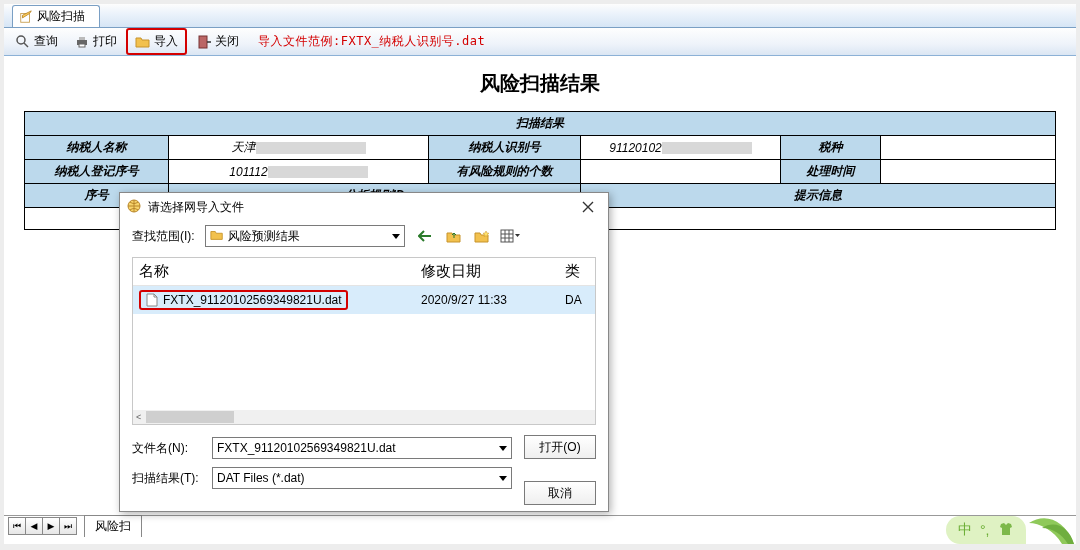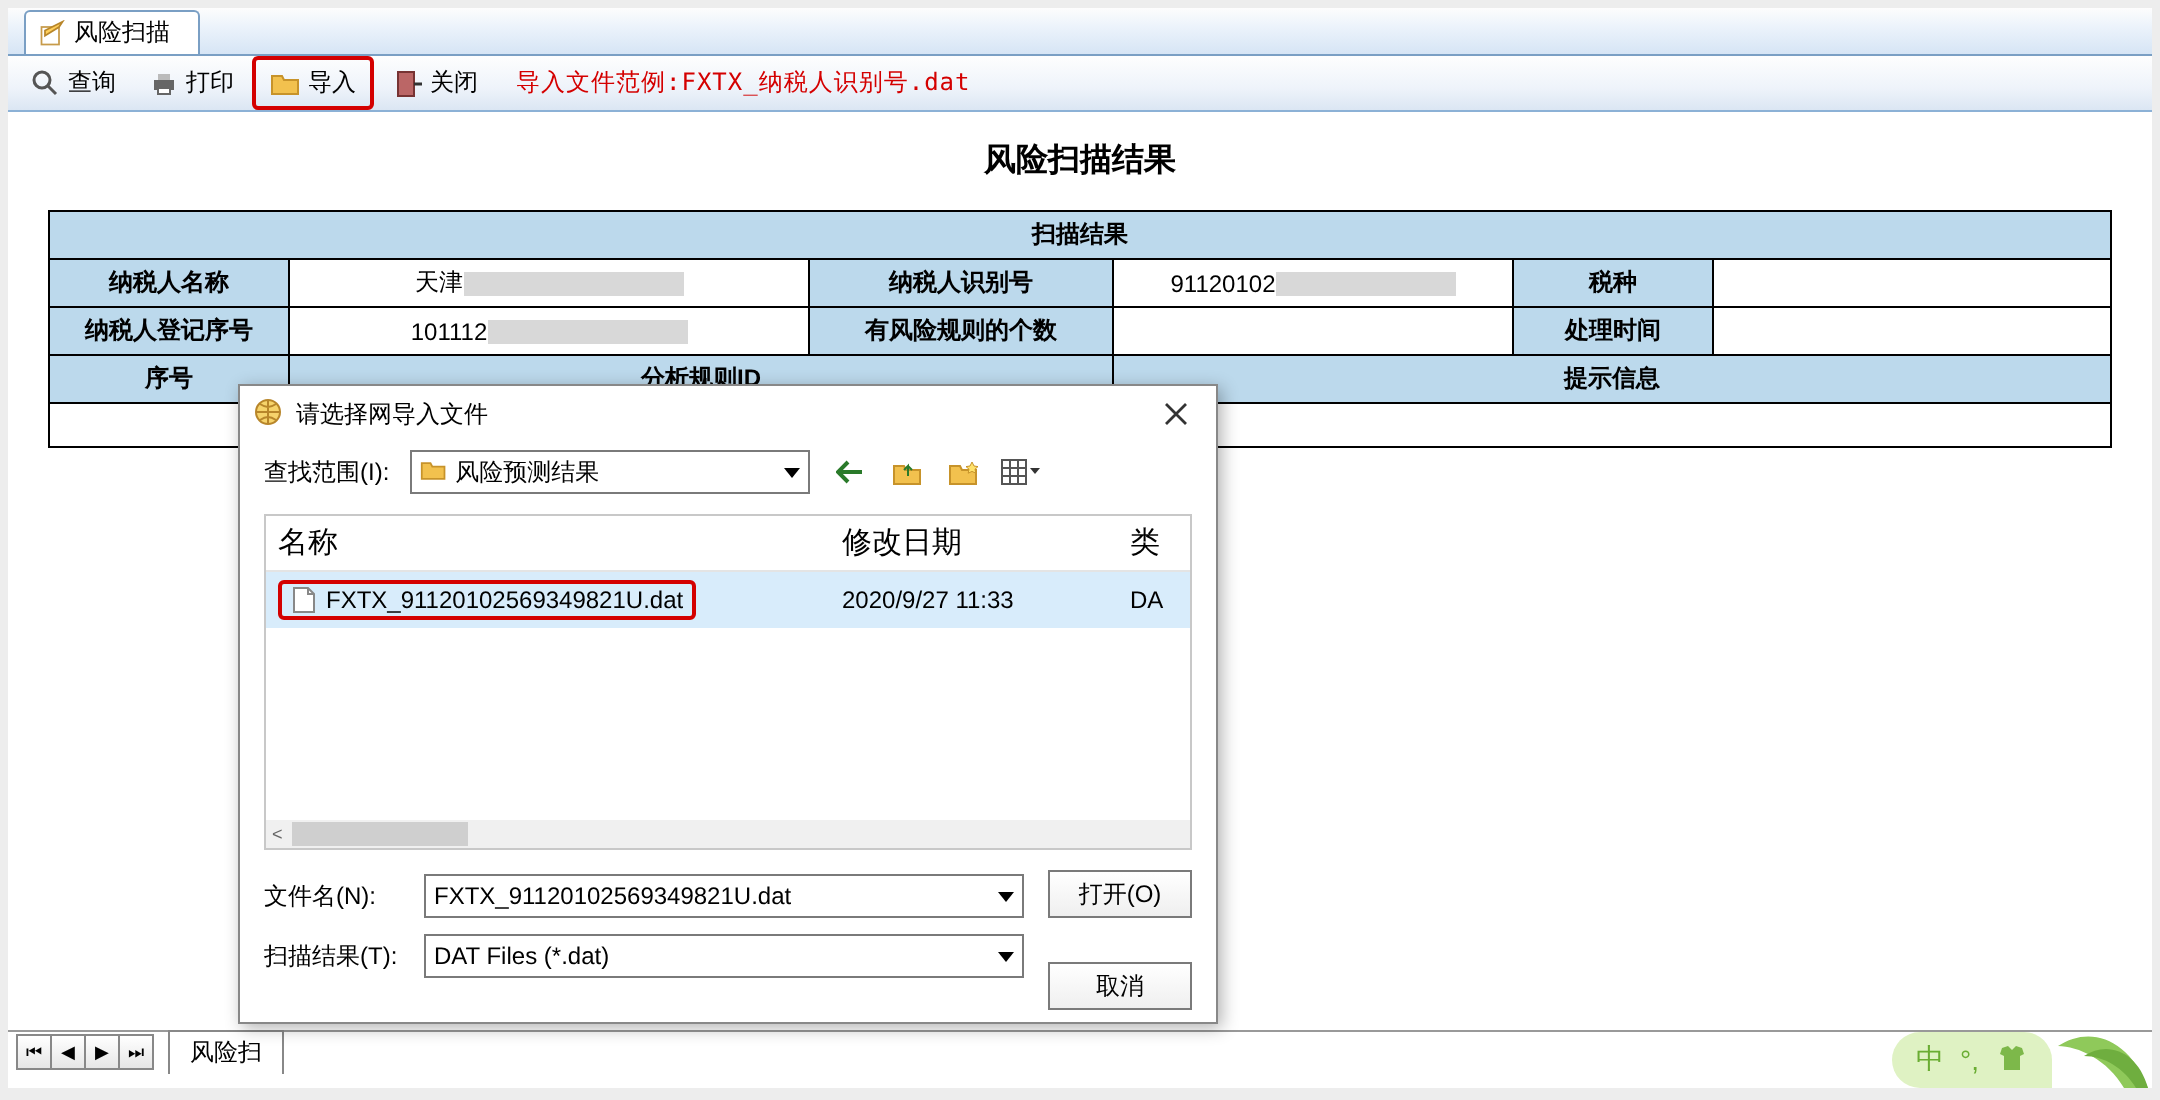--- a/index.html
+++ b/index.html
@@ -11,23 +11,23 @@
   .tab { background: #fff; border: 1px solid #7a9fc4; border-bottom: none; border-radius: 3px 3px 0 0; padding: 2px 14px 2px 6px; font-size: 12px; display: flex; align-items: center; gap: 4px; }
   .tab-icon { width: 14px; height: 14px; display: inline-flex; }
 
   .toolbar { height: 28px; background: linear-gradient(#fefefe,#eef3fa 60%,#dbe6f3); border-bottom: 1px solid #8cb1d6; display: flex; align-items: center; padding: 0 4px; gap: 2px; font-size: 12px; }
   .tb-btn { display: flex; align-items: center; gap: 3px; padding: 2px 6px; cursor: pointer; border: 1px solid transparent; border-radius: 2px; }
   .tb-btn.highlight { border: 2px solid #d40000; border-radius: 3px; padding: 3px 7px; }
   .tb-icon { width: 16px; height: 16px; display: inline-flex; align-items: center; justify-content: center; }
   .hint { color: #d40000; margin-left: 10px; font-family: "SimSun", monospace; letter-spacing: 0.5px; }
 
   .content { position: relative; height: 460px; padding: 8px 20px; overflow: hidden; border-bottom: 1px solid #999; }
-  .result-title { text-align: center; font-size: 16px; font-weight: bold; margin: 6px 0 14px; }
+  .result-title { text-align: center; font-size: 20px; font-weight: bold; margin: 6px 0 14px; }
   .result-table { border-collapse: collapse; width: 100%; font-size: 12px; }
-  .result-table th, .result-table td { border: 1px solid #000; padding: 3px 6px; text-align: center; height: 22px; }
+  .result-table th, .result-table td { border: 1px solid #000; padding: 3px 6px; text-align: center; height: 22px; font-style: italic; }
   .hd { background: #bcd9ec; }
   .left { text-align: left; padding-left: 10px; }
   .mask { display: inline-block; background: #d8d8d8; height: 12px; vertical-align: middle; }
 
   .nav-strip { position: absolute; left: 4px; bottom: 8px; height: 20px; display: flex; align-items: center; font-size: 12px; }
   .nav-btn { width: 18px; height: 18px; border: 1px solid #888; background: linear-gradient(#fff,#e6e6e6); display: flex; align-items: center; justify-content: center; cursor: pointer; font-size: 9px; margin-right: -1px; }
   .nav-tab { margin-left: 8px; padding: 2px 10px; border: 1px solid #888; border-bottom: none; background: #fff; }
 
   
   .dialog { position: absolute; left: 119px; top: 192px; width: 490px; height: 320px; background: #fff; border: 1px solid #888; box-shadow: 2px 2px 8px rgba(0,0,0,0.3); font-size: 12px; }
@@ -123,21 +123,21 @@
   </div>
 
   <div class="content">
     <div class="result-title">风险扫描结果</div>
     <table class="result-table">
       <tbody>
           <tr>
             <th class="hd" colspan="6">扫描结果</th>
           </tr>
       <tr>
-        <th class="hd" style="width:120px">纳税人名称</th>
+        <th class="hd" style="width:144px">纳税人名称</th>
         <td class="left" style="width:260px"><span>天津</span><span class="mask" style="width:110px"></span></td>
         <th class="hd" style="width:152px">纳税人识别号</th>
         <td class="left" style="width:200px"><span>91120102</span><span class="mask" style="width:90px"></span></td>
         <th class="hd" style="width:100px">税种</th>
         <td class="left"></td>
       </tr>
       <tr>
         <th class="hd">纳税人登记序号</th>
         <td class="left"><span>101112</span><span class="mask" style="width:100px"></span></td>
         <th class="hd">有风险规则的个数</th>

